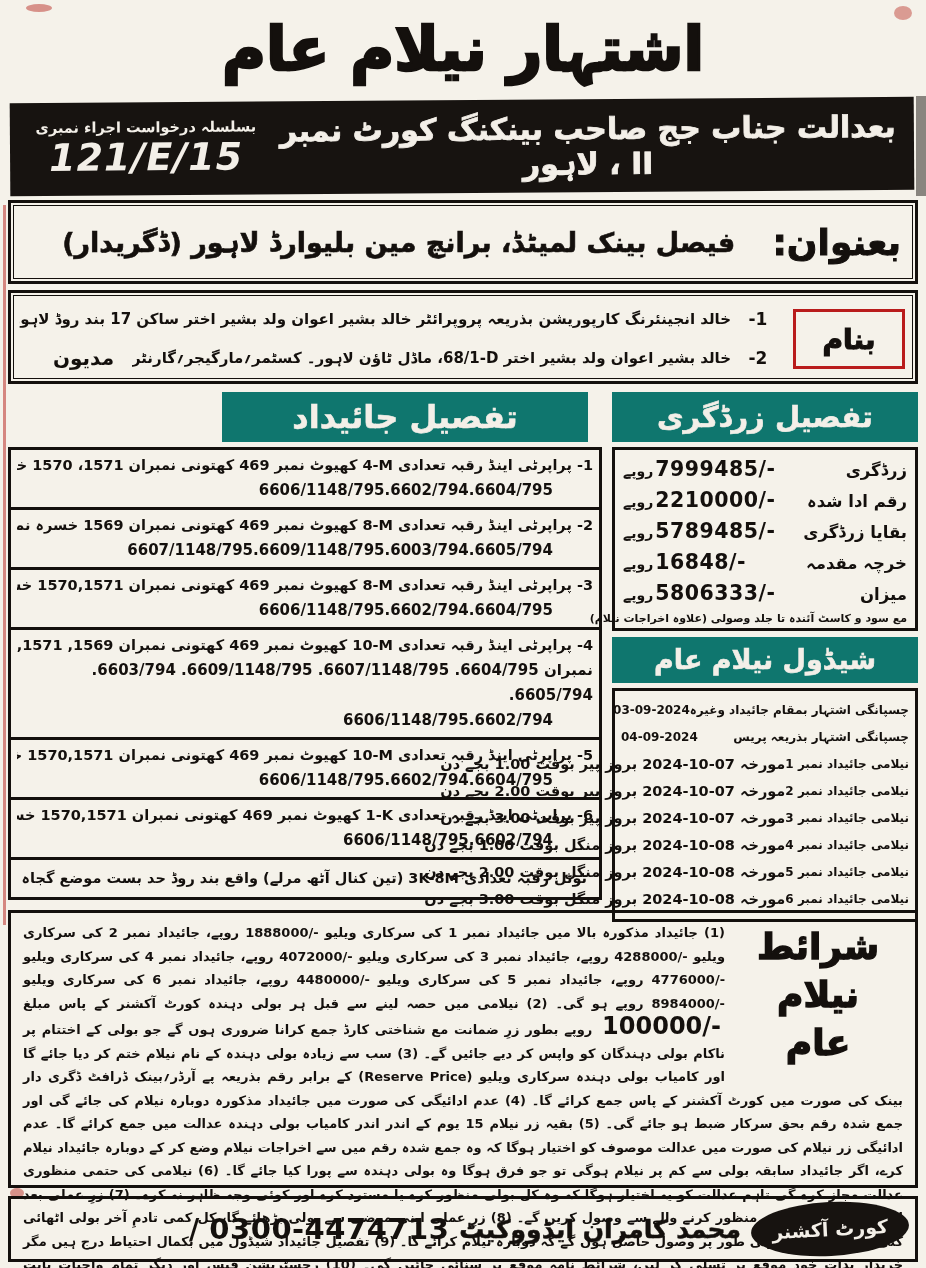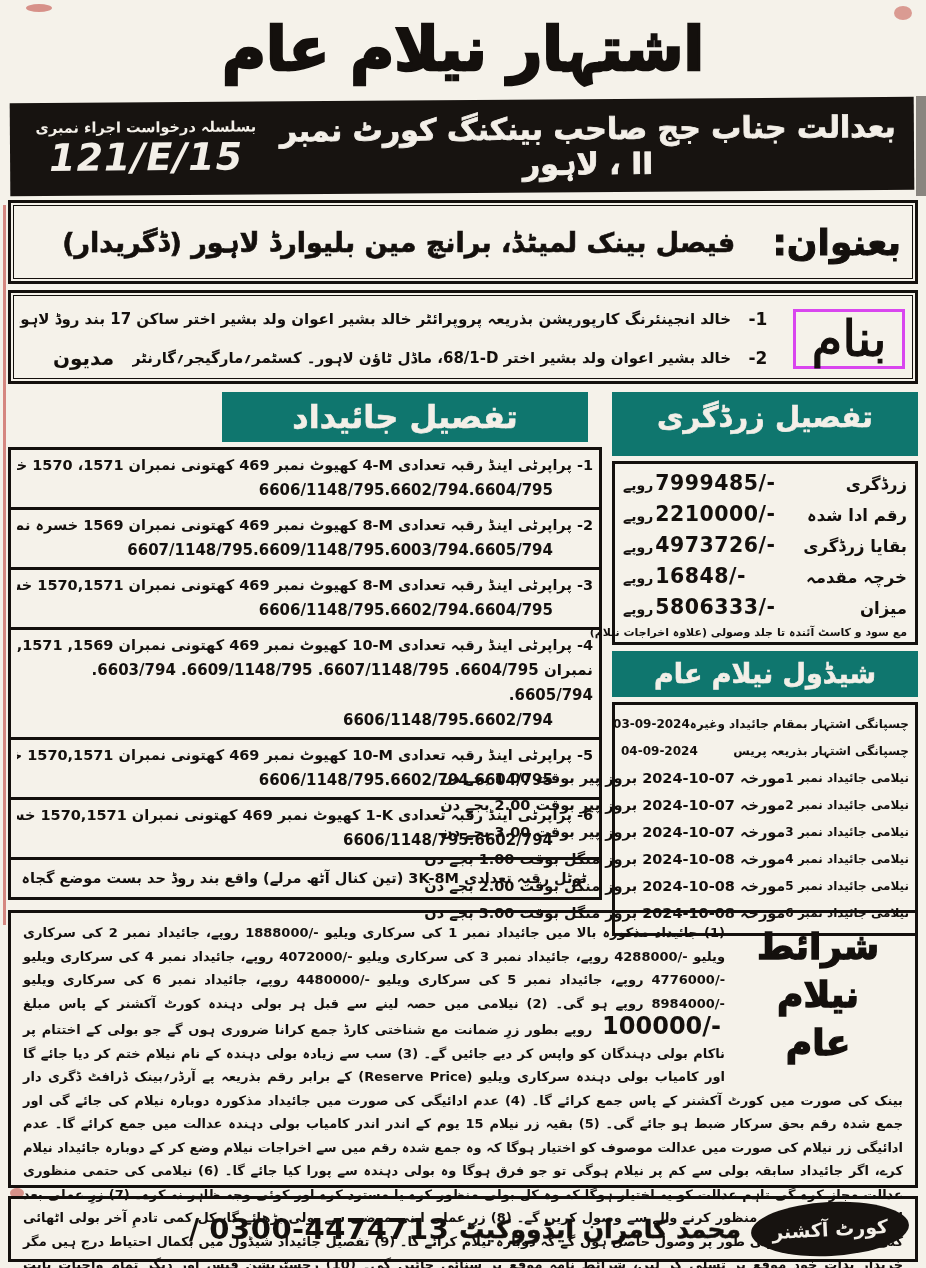--- a/index.html
+++ b/index.html
@@ -42,22 +42,22 @@
   }
   .titled-label{ font-size:36px; font-weight:bold; white-space:nowrap; -webkit-text-stroke:1px #14100d;}
   .titled-value{ flex:1; text-align:center; font-size:27px; font-weight:bold; -webkit-text-stroke:0.6px #14100d;}
   
   .benaam-box{
     position:absolute; top:290px; left:8px; right:8px; height:94px;
     border:3px solid #14100d; box-shadow:inset 0 0 0 2px #f5f2ea, inset 0 0 0 3px #14100d;
   }
   .benaam-label{
     position:absolute; right:10px; top:16px; width:112px; height:60px;
-    border:3px solid #d946ef; display:flex; align-items:center; justify-content:center;
-    font-size:50px; font-weight:normal; -webkit-text-stroke:1.2px #14100d;
+    border:3px solid #b91c1c; display:flex; align-items:center; justify-content:center;
+    font-size:28px; font-weight:bold; -webkit-text-stroke:1.2px #14100d;
   }
   .benaam-rows{ position:absolute; right:140px; left:8px; top:6px; bottom:4px;
     display:flex; flex-direction:column; justify-content:space-around; }
   .benaam-row{ position:relative; display:flex; align-items:center; gap:10px; }
   .benaam-no{ width:34px; text-align:center; font-size:17px; font-weight:bold; flex:none; }
   .benaam-text{ font-size:15px; font-weight:bold; white-space:nowrap; overflow:hidden; }
   .benaam-suffix{ position:absolute; left:34px; font-size:20px; font-weight:bold; }
   
   .black-h{
     background:#0f766e; color:#f3efe8; text-align:center; font-weight:bold;
@@ -69,21 +69,21 @@
     font-size:32px; line-height:50px; }
   .prop-table{ margin-top:5px; border:3px solid #14100d; background:transparent; }
   .prop-row{ border-bottom:3px solid #14100d; padding:3px 6px 4px 6px; }
   .prop-row:last-child{ border-bottom:none; }
   .prop-desc{ font-size:14.5px; font-weight:bold; text-align:right; white-space:nowrap; overflow:hidden; line-height:25px;}
   .prop-nums{ font-size:15px; font-weight:bold; text-align:right; direction:rtl; line-height:25px; padding-left:4px; padding-right:40px;}
   .prop-nums.full{ padding-right:0; }
   .prop-total{ font-size:14.5px; font-weight:bold; text-align:right; padding:7px 6px; white-space:nowrap; overflow:hidden;}
   
   .decree-col{ position:absolute; top:392px; left:612px; width:306px; }
-  .decree-header{ height:64px; font-size:29px; line-height:50px; }
+  .decree-header{ height:50px; font-size:29px; line-height:50px; }
   .decree-box{ margin-top:5px; border:3px solid #14100d; padding:5px 8px 3px 8px; }
   .decree-row{ display:flex; align-items:baseline; line-height:29px; }
   .decree-label{ font-size:16.5px; font-weight:bold; white-space:nowrap; }
   .decree-amount{ font-size:20.5px; font-weight:bold; margin-right:auto; direction:ltr; unicode-bidi:isolate; letter-spacing:0.5px;}
   .decree-unit{ font-size:14px; font-weight:bold; margin-right:2px; }
   .decree-note{ font-size:11px; font-weight:bold; text-align:center; padding-top:2px; white-space:nowrap; }
   .sched-header{ margin-top:6px; height:46px; font-size:27px; line-height:46px; }
   .sched-box{ margin-top:5px; border:3px solid #14100d; padding:6px 6px; }
   .sched-row{ display:flex; align-items:center; line-height:27px; }
   .sched-label{ font-size:12px; font-weight:bold; white-space:nowrap; }
@@ -205,21 +205,21 @@
       <span class="decree-amount">7999485/-</span>
       <span class="decree-unit">روپے</span>
     </div>
     <div class="decree-row">
       <span class="decree-label">رقم ادا شدہ</span>
       <span class="decree-amount">2210000/-</span>
       <span class="decree-unit">روپے</span>
     </div>
     <div class="decree-row">
       <span class="decree-label">بقایا زرڈگری</span>
-      <span class="decree-amount">4973726/-</span>
+      <span class="decree-amount">5789485/-</span>
       <span class="decree-unit">روپے</span>
     </div>
     <div class="decree-row">
       <span class="decree-label">خرچہ مقدمہ</span>
       <span class="decree-amount">16848/-</span>
       <span class="decree-unit">روپے</span>
     </div>
     <div class="decree-row">
       <span class="decree-label">میزان</span>
       <span class="decree-amount">5806333/-</span>

